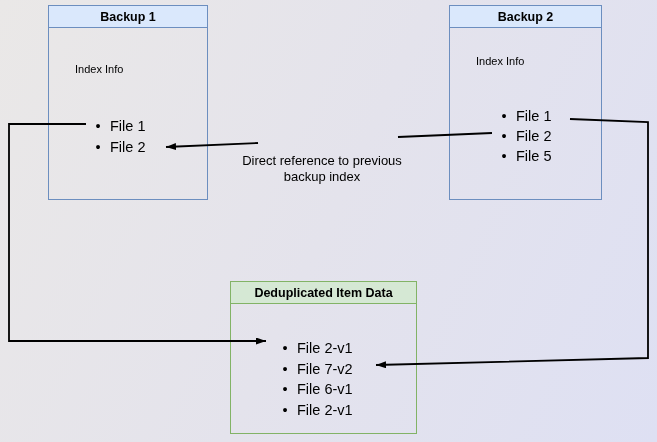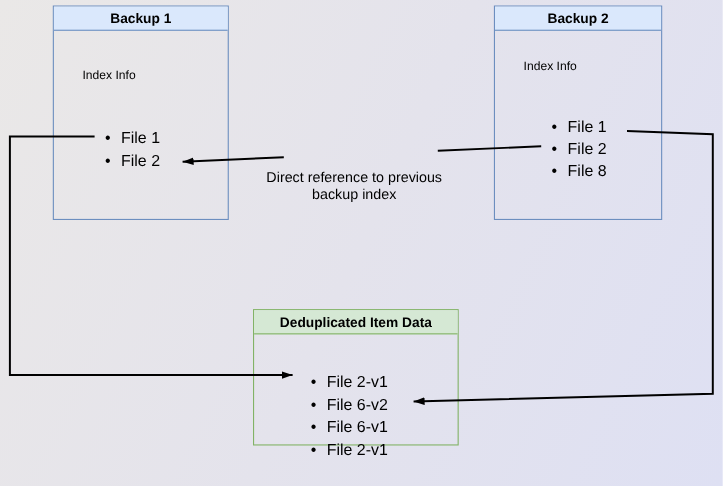--- a/index.html
+++ b/index.html
@@ -58,35 +58,35 @@
       <li>
         <span class="bullet">•</span>
         <span class="ftext">File 1</span>
       </li>
       <li>
         <span class="bullet">•</span>
         <span class="ftext">File 2</span>
       </li>
       <li>
         <span class="bullet">•</span>
-        <span class="ftext">File 8</span>
+        <span class="ftext">File 5</span>
       </li>
     </ul>
   </div>
 
-  <div class="node green dd" style="left:230px;top:281px;width:187px;height:124px;">
+  <div class="node green dd" style="left:230px;top:281px;width:187px;height:153px;">
     <div class="node-header">Deduplicated Item Data</div>
     <ul class="filelist" style="left:44px;top:56px;">
       <li>
         <span class="bullet">•</span>
         <span class="ftext">File 2-v1</span>
       </li>
       <li>
         <span class="bullet">•</span>
-        <span class="ftext">File 6-v2</span>
+        <span class="ftext">File 7-v2</span>
       </li>
       <li>
         <span class="bullet">•</span>
         <span class="ftext">File 6-v1</span>
       </li>
       <li>
         <span class="bullet">•</span>
         <span class="ftext">File 2-v1</span>
       </li>
     </ul>

